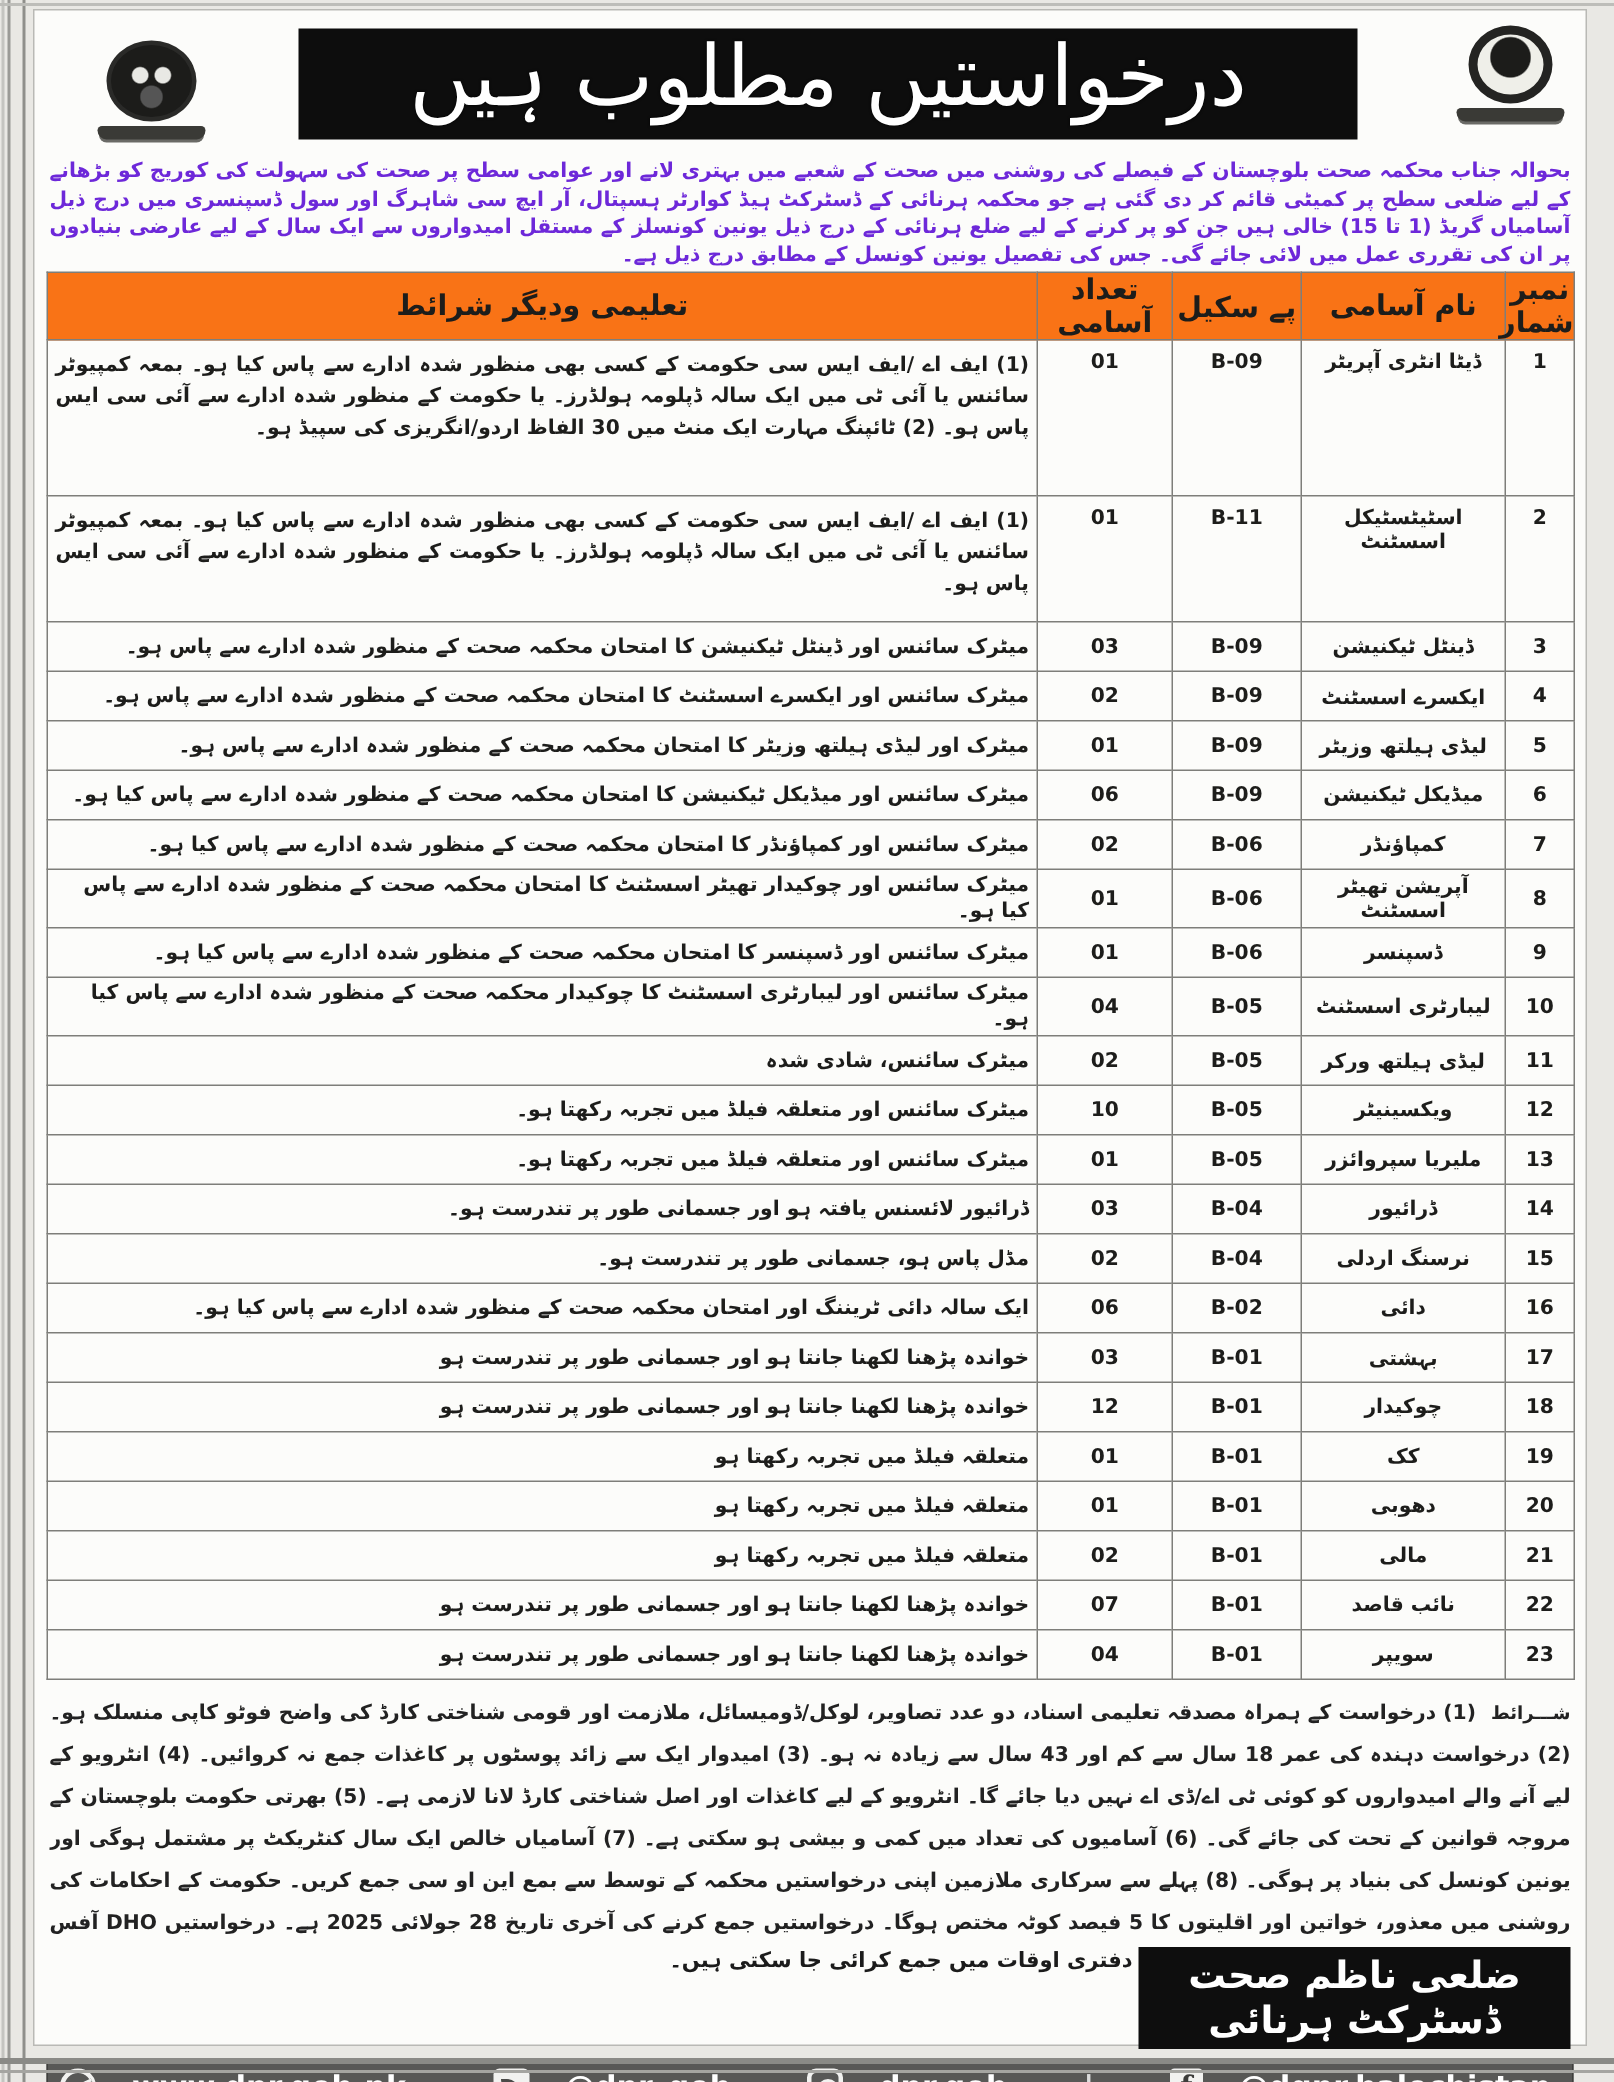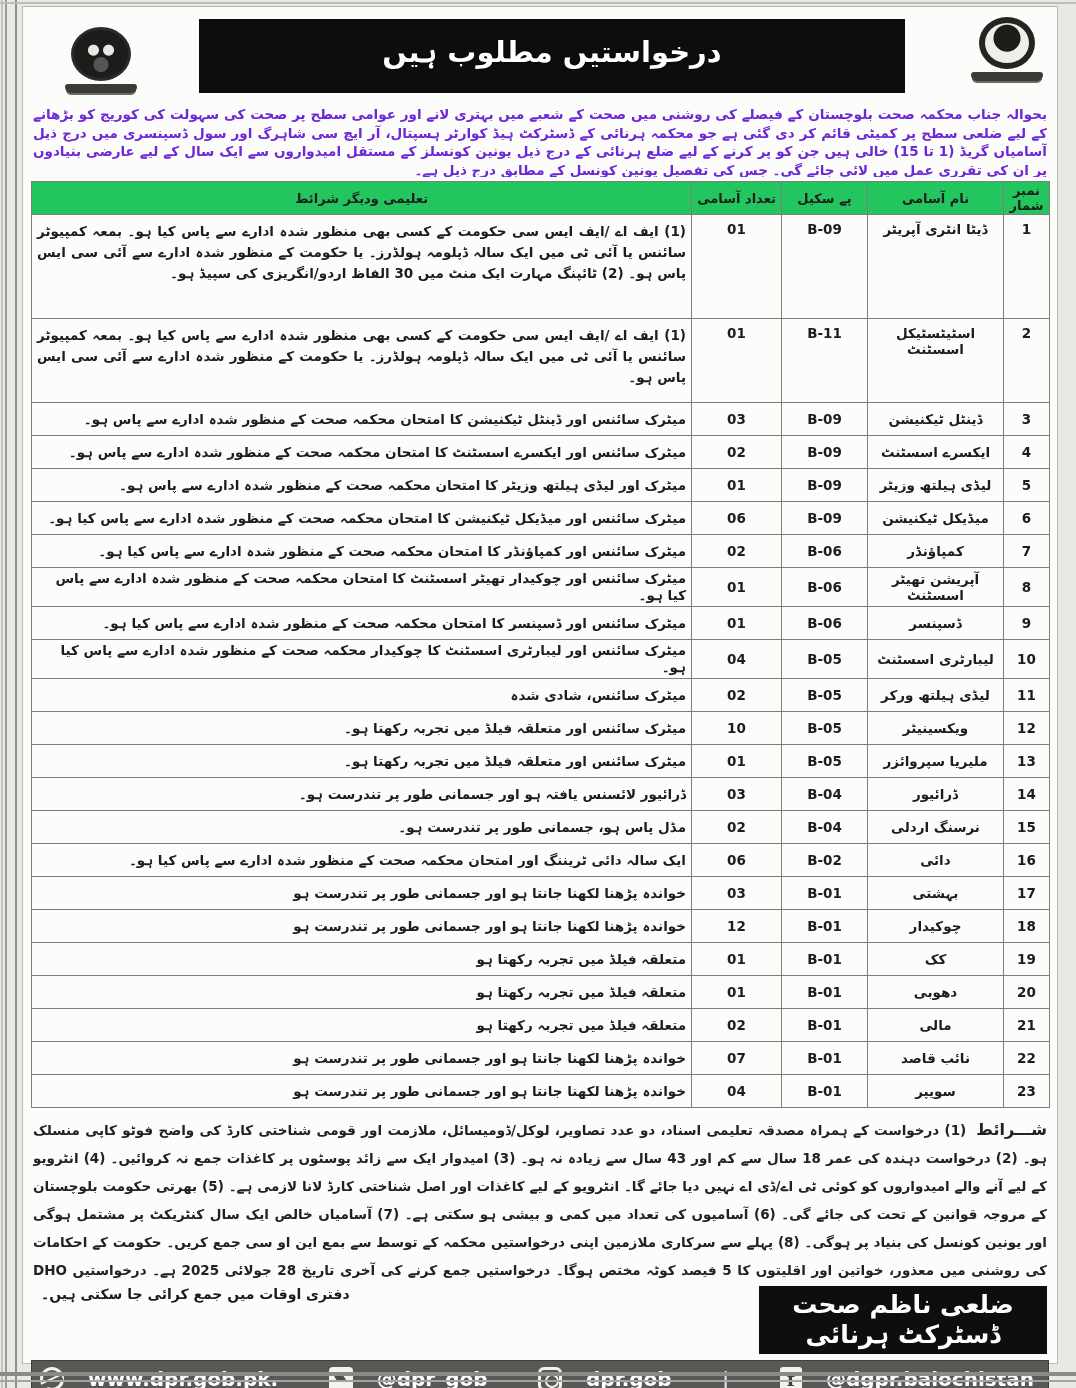--- a/index.html
+++ b/index.html
@@ -26,21 +26,21 @@
   }
 
   
   .masthead { position:relative; height:86px; }
   .banner {
     position:absolute; left:168px; top:6px; width:706px; height:74px;
     background:#0d0d0d; color:#fff;
     display:flex; align-items:center; justify-content:center;
   }
   .banner-title {
-    font-size:29px; font-weight:bold; direction:rtl;
+    font-size:56px; font-weight:normal; direction:rtl;
     text-shadow:0 0 2px #000; letter-spacing:1px; line-height:1;
     padding-bottom:8px;
   }
   .emblem { position:absolute; width:80px; text-align:center; }
   .emblem-left { left:30px; top:14px; }
   .emblem-right { right:2px; top:4px; }
   .emblem .disc {
     width:60px; height:54px; margin:0 auto; border-radius:50%;
     background:
       radial-gradient(circle at 36% 42%, #e8e8e4 5px, rgba(0,0,0,0) 6px),
@@ -77,22 +77,22 @@
   table.positions col.c-sr    { width:46px; }
   table.positions col.c-name  { width:136px; }
   table.positions col.c-scale { width:86px; }
   table.positions col.c-count { width:90px; }
   table.positions col.c-req   { width:660px; }
   table.positions th, table.positions td {
     border:1px solid #7e7e7a; vertical-align:middle;
     font-size:13.5px; color:#1d1d1b;
   }
   table.positions thead th {
-    height:30px; font-weight:bold; font-size:13px; text-align:center;
-    background:#22c55e;
+    height:30px; font-weight:bold; font-size:19px; text-align:center;
+    background:#f97316;
   }
   table.positions td { padding:2px 5px; }
   td.cell-sr, td.cell-count { text-align:center; font-weight:bold;
     font-size:15px; font-family:"DejaVu Sans", sans-serif; }
   td.cell-scale { text-align:center; font-weight:bold; font-size:14px; }
   td.cell-name { text-align:center; font-weight:bold; font-size:13.5px; }
   td.cell-req { text-align:right; font-weight:bold; line-height:17px;margin-left:30px; }
   tr { height:33px; }
   tr.row-sr-1 { height:104px; }
   tr.row-sr-2 { height:84px; }
@@ -101,27 +101,27 @@
   }
   tr.row-sr-1 td, tr.row-sr-2 td { vertical-align:top; padding-top:6px; }
 
   
   .conditions {
     direction:rtl; text-align:justify; margin:8px 2px 0 2px;
     font-size:13.5px; font-weight:bold; line-height:28px; color:#222;
     height:168px; overflow:hidden;
   }
   .conditions .label {
-    font-size:16px; font-weight:bold; letter-spacing:2px;
+    font-size:12px; font-weight:bold; letter-spacing:2px;
     padding-left:10px;
   }
 
   
   .sig-row { display:flex; direction:rtl; margin-top:2px; height:70px; }
-  .sig-right { flex:1; display:flex; flex-direction:column;
+  .sig-right { flex:1; display:flex; flex-direction:row;
     justify-content:space-between; padding:0 4px; }
   .office-note { direction:rtl; text-align:left; font-size:14px;
     font-weight:bold; padding-left:6px; }
   .prq { text-align:left; direction:ltr; font-size:21px; font-weight:bold;
     color:#2c2c2a; letter-spacing:0.5px; font-family:"DejaVu Sans", sans-serif; }
   .sig-box {
     width:288px; height:68px; background:#0e0e0e; color:#fff;
     display:flex; flex-direction:column; align-items:center; justify-content:center;
     direction:rtl; margin-right:2px;
   }

